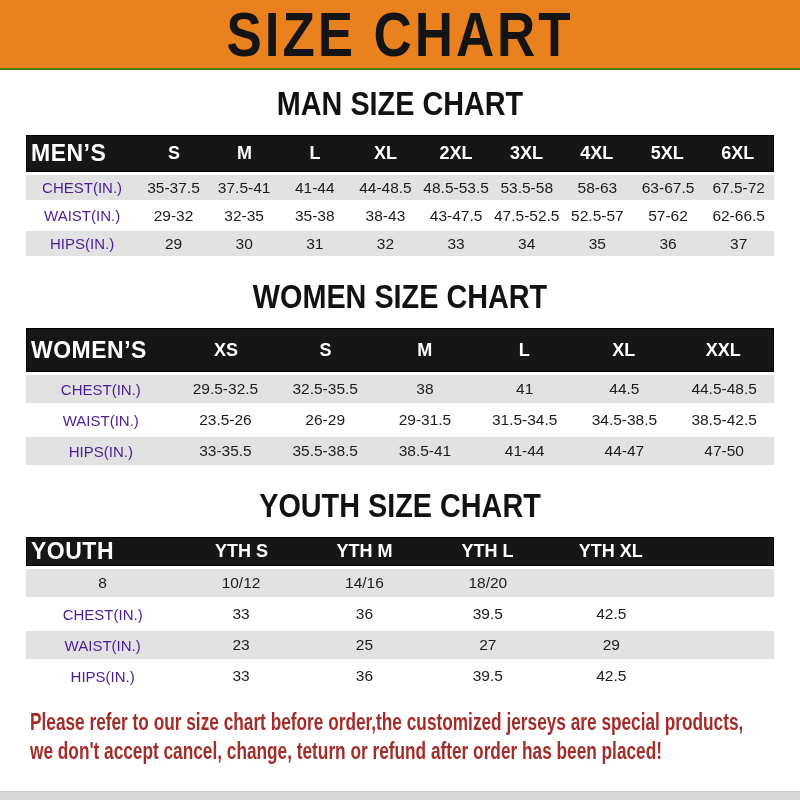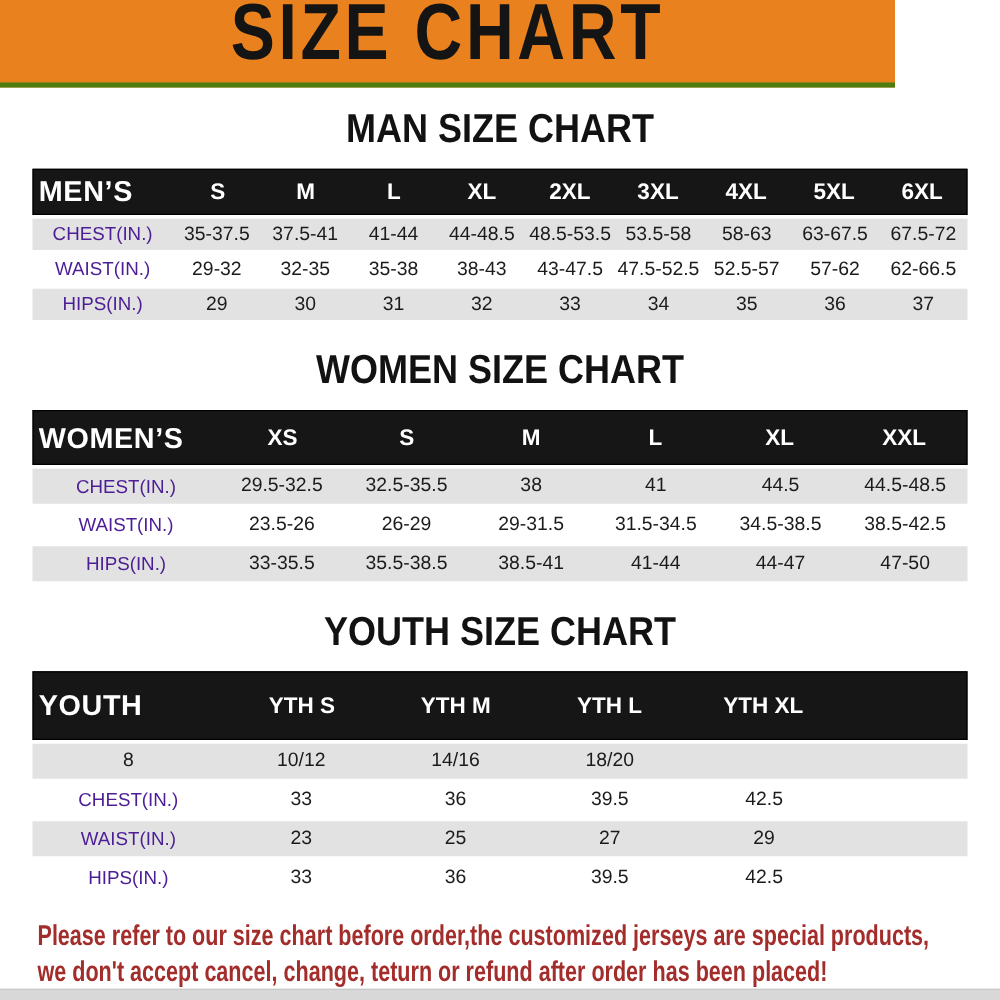--- a/index.html
+++ b/index.html
@@ -7,24 +7,24 @@
   body {
     width: 800px; height: 800px;
     background: #ffffff;
     font-family: "Liberation Sans", sans-serif;
     position: relative;
     overflow: hidden;
   }
 
   
   .banner {
-    width: 716px; height: 70px;
+    width: 800px; height: 70px;
     background: #E9821E;
-    display: flex; justify-content: center;
-    border-bottom: 4px solid #4d7c0f;
+    display: flex; align-items: center; justify-content: center;
+    border-bottom: 2px solid #4d7c0f;
   }
   .banner h1 {
     margin: 0;
     font-size: 54px;
     font-weight: 800;
     color: #141414;
     letter-spacing: 3px;
     line-height: 1;
     transform: scale(0.98, 1.18);
     white-space: nowrap;
@@ -79,21 +79,21 @@
   }
   .rlabel { font-size: 15px; color: #4c1d95; }
 
   
   .table-men   .thead, .table-men   .tr { grid-template-columns: 15% repeat(9, 1fr); }
   .table-women .thead, .table-women .tr { grid-template-columns: 20% repeat(6, 1fr); }
   .table-youth .thead, .table-youth .tr { grid-template-columns: 20.5% 16.5% 16.5% 16.5% 16.5% 13.5%; }
 
   .table-men   .thead { height: 37px; }
   .table-women .thead { height: 44px; }
-  .table-youth .thead { height: 55px; }
+  .table-youth .thead { height: 29px; }
   .table-men   .tr { height: 25px; }
   .table-women .tr, .table-youth .tr { height: 28px; }
 
   
   .footer { margin-top: 18px; padding-left: 30px; }
   .footer p {
     margin: 0;
     font-size: 23px;
     font-weight: 600;
     line-height: 29px;

